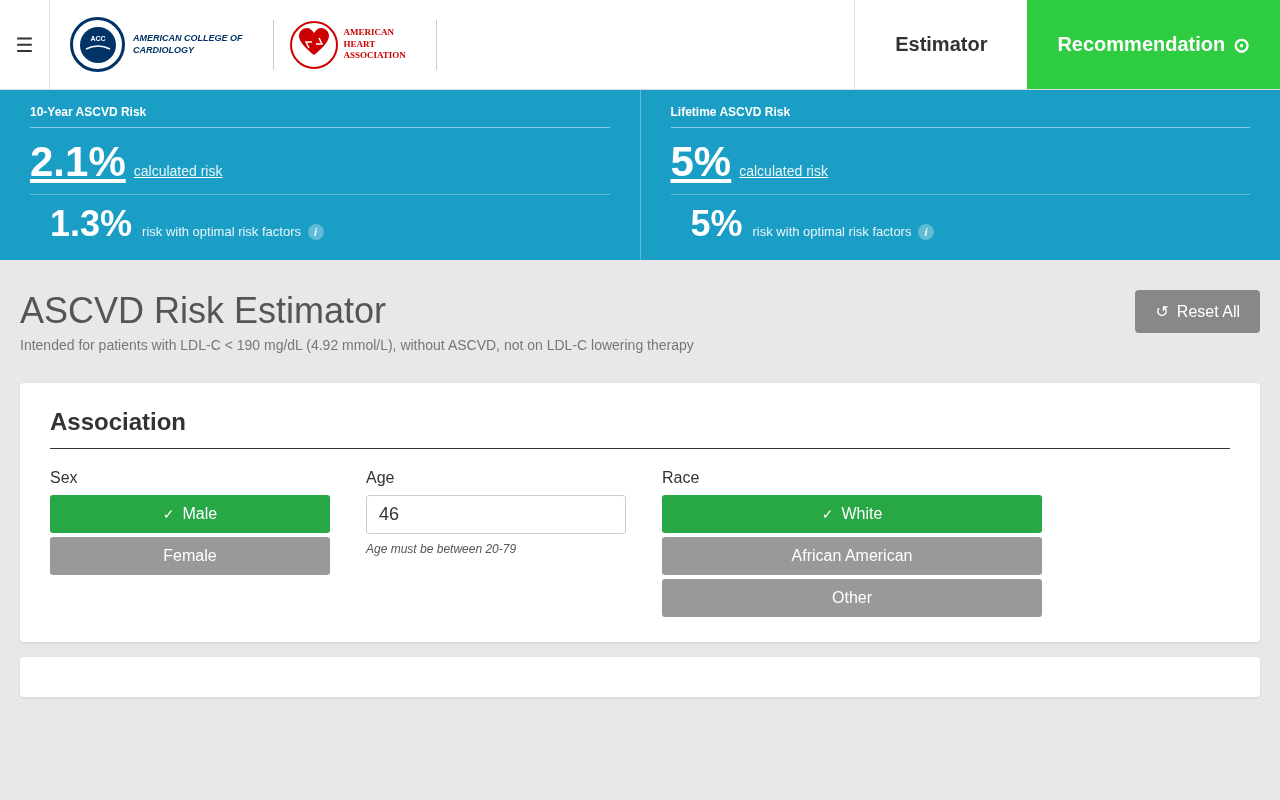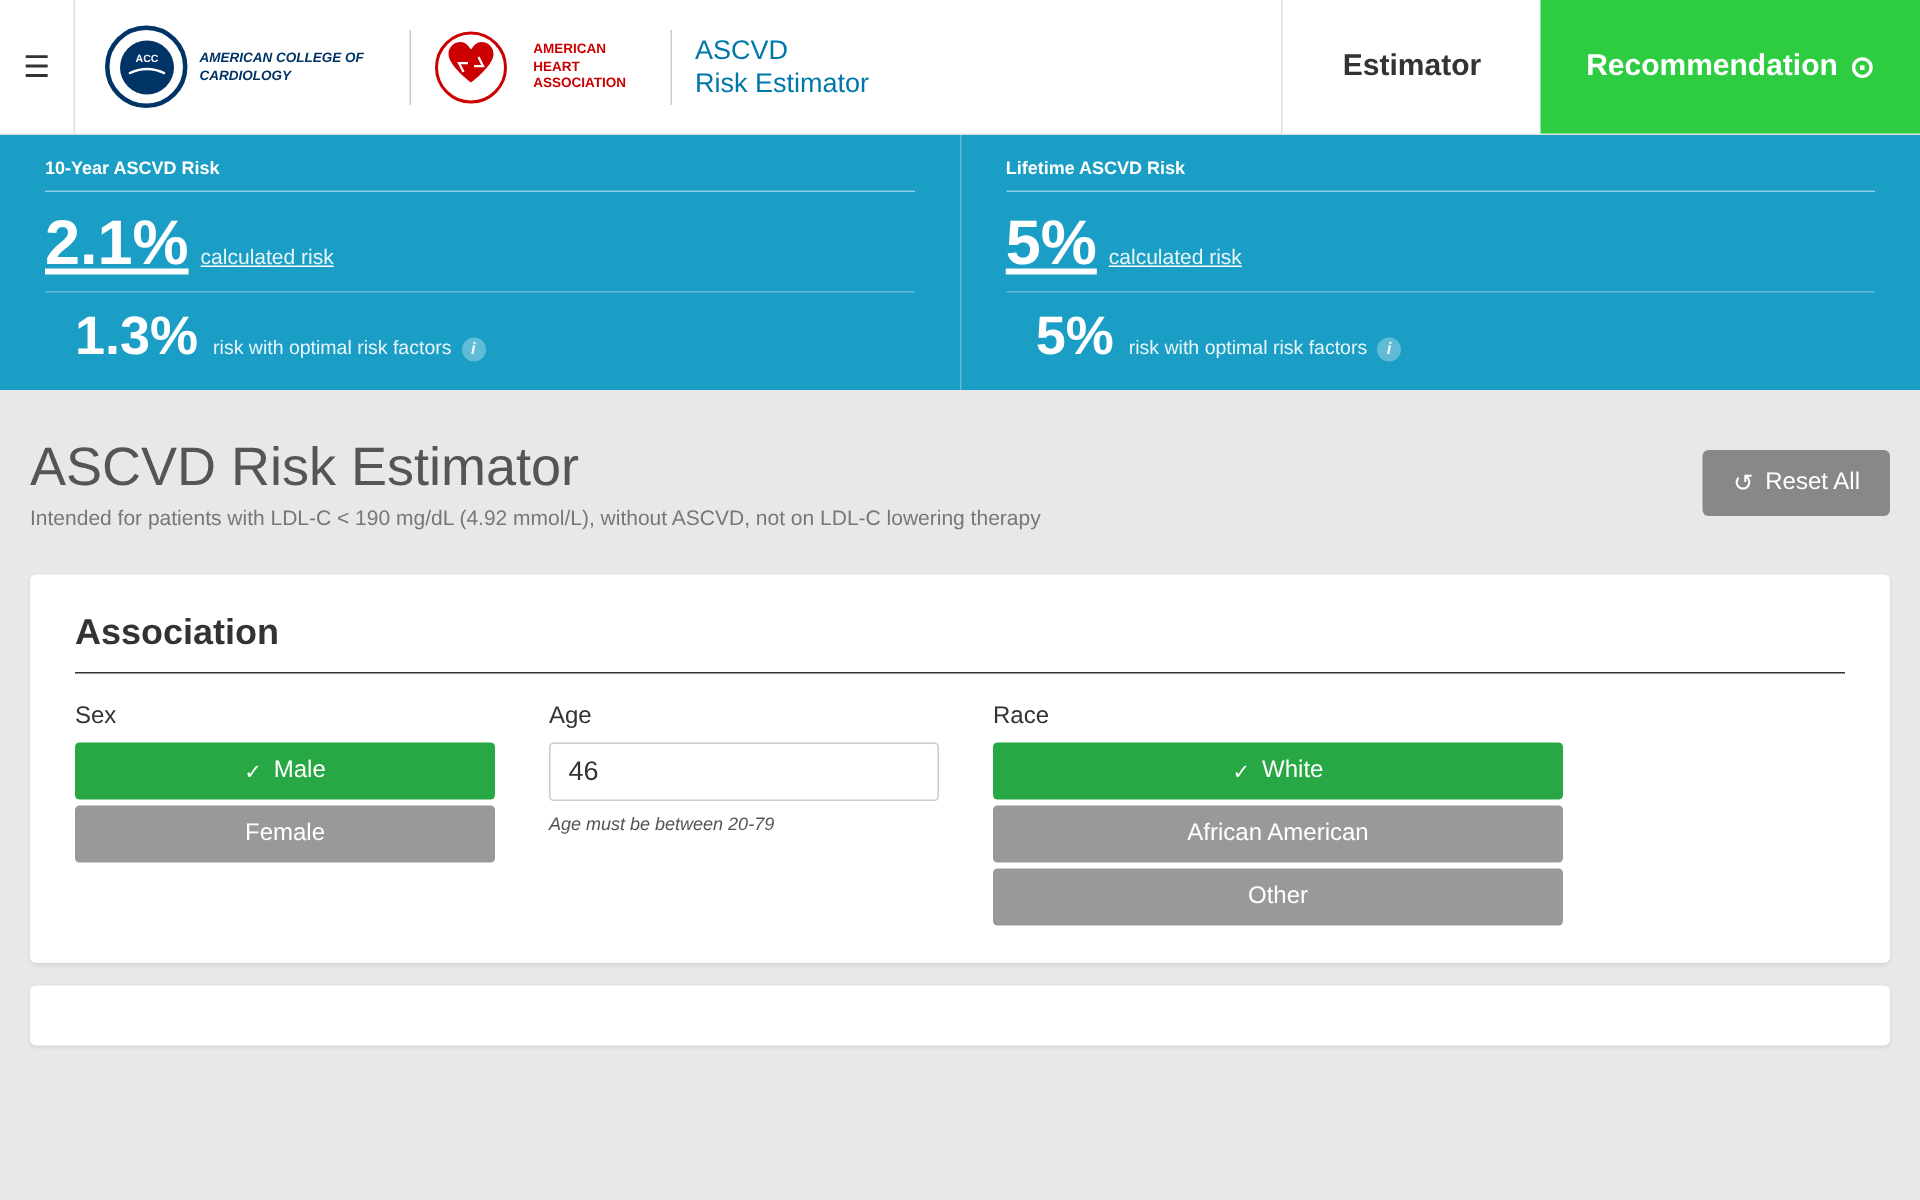--- a/index.html
+++ b/index.html
@@ -64,21 +64,22 @@
       align-items: center;
       margin-right: 15px;
     }
     .logo-aha svg { width: 50px; height: 50px; }
     .logo-aha-text {
       font-size: 9px;
       color: #cc0000;
       line-height: 1.3;
       font-weight: bold;
       text-transform: uppercase;
-      margin-left: 17px;
+      margin-left: 5px;
+      font-family: Liberation Serif, serif;
     }
     .logo-divider2 {
       width: 1px;
       height: 50px;
       background: #ccc;
       margin: 0 15px;
     }
     .logo-ascvd {
       font-size: 22px;
       color: #0077aa;
@@ -186,21 +187,21 @@
       cursor: pointer;
       margin-left: 3px;
     }
 
     
     .main-content {
       padding: 20px 20px;
     }
     .page-header {
       display: flex;
-      align-items: center;
+      align-items: flex-start;
       justify-content: space-between;
       margin-bottom: 20px;
       padding: 10px 0;
     }
     .page-title-section {}
     .page-title {
       font-size: 36px;
       color: #555;
       font-weight: 300;
       margin-bottom: 5px;
@@ -335,24 +336,20 @@
         <path d="M25 35 C25 35 10 24 10 16 C10 11 14 8 18 8 C21 8 23 10 25 13 C27 10 29 8 32 8 C36 8 40 11 40 16 C40 24 25 35 25 35Z" fill="#cc0000"></path>
         <path d="M20 28 L17 22 L23 22" stroke="white" stroke-width="1.5" fill="none"></path>
         <path d="M30 18 L33 24 L27 24" stroke="white" stroke-width="1.5" fill="none"></path>
       </svg>
       <div class="logo-aha-text">
         American<br>Heart<br>Association
       </div>
     </div>
     <div class="logo-divider2"></div>
 
-    <div class="logo-ascvd">
-      <span>ASCVD</span>
-      <span>Risk Estimator</span>
-    </div>
   </div>
   <div class="header-nav">
     <div class="nav-estimator">
       <span>Estimator</span>
     </div>
     <div class="nav-recommendation">
       <span>Recommendation</span>
       <span>⊙</span>
     </div>
   </div>

